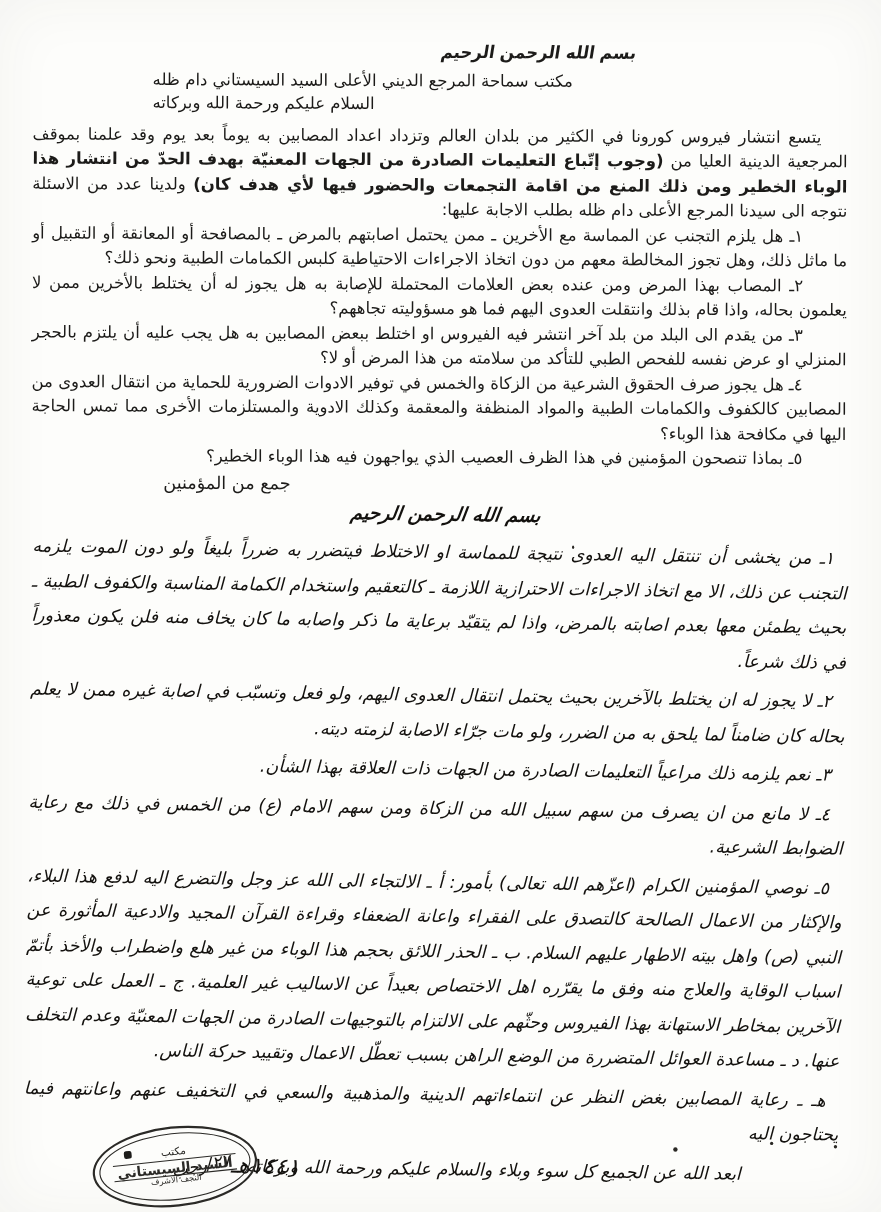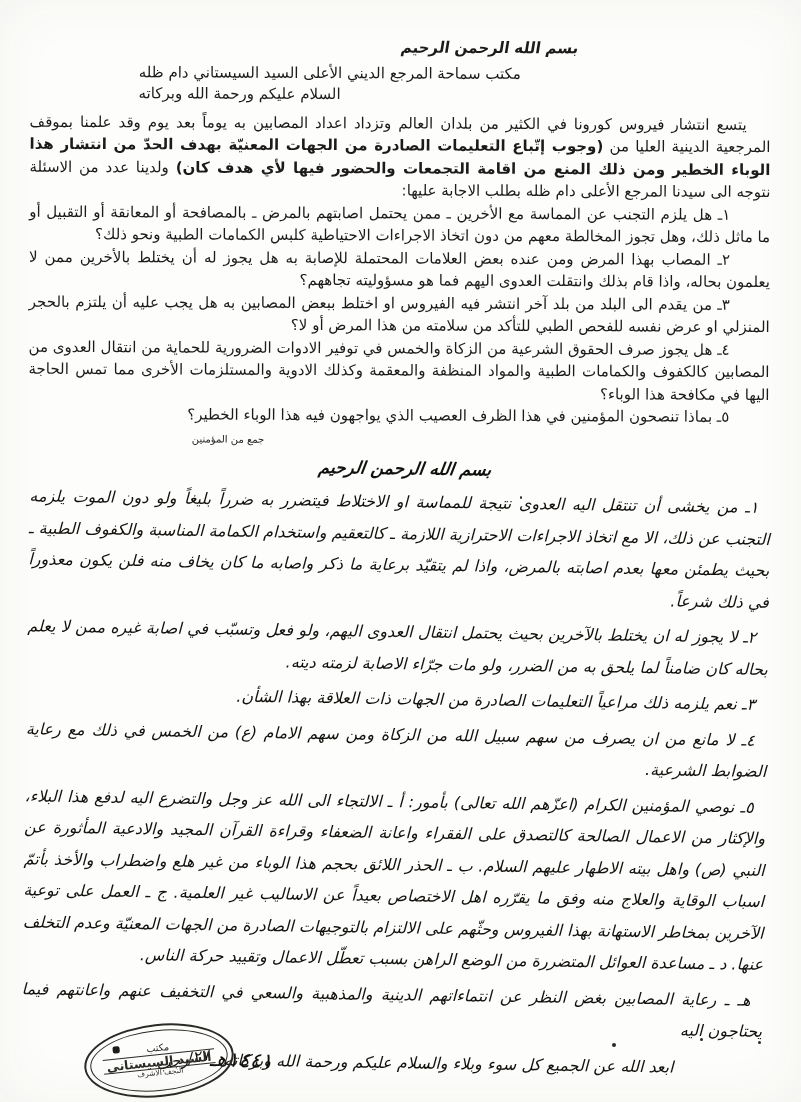--- a/index.html
+++ b/index.html
@@ -18,21 +18,21 @@
   .typed{color:#1c1b19;font-size:15px;line-height:22.5px;transform:rotate(0.25deg);transform-origin:100% 0;}
   .bismillah-top{
     width:fit-content;margin:0 192px 4px 0;
     font-size:15px;font-weight:bold;letter-spacing:-0.5px;
     transform:skewX(-9deg) scaleY(1.05);
   }
   .header-lines{width:fit-content;margin-right:250px;text-align:left;line-height:21px;}
   .intro{margin:7px 0 0 0;text-align:justify;text-indent:24px;}
   .intro .bold{font-weight:bold;}
   .question{margin:0;text-align:justify;text-indent:40px;}
-  .sender{width:fit-content;margin:2px 505px 0 0;font-size:10px;}
+  .sender{width:fit-content;margin:2px 505px 0 0;font-size:16px;}
 
   
   .hw-tilt{transform:rotate(0.9deg);transform-origin:100% 0;color:#13110e;font-style:italic;}
   .hw-bismillah{
     width:fit-content;margin:11px 280px 8px 0;
     font-size:17px;font-weight:bold;letter-spacing:-0.5px;
     transform:skewX(-7deg);
   }
   .answers{min-height:498px;}
   .answer{margin:0 0 4px 0;font-size:16px;line-height:31.5px;text-align:justify;text-indent:12px;}

